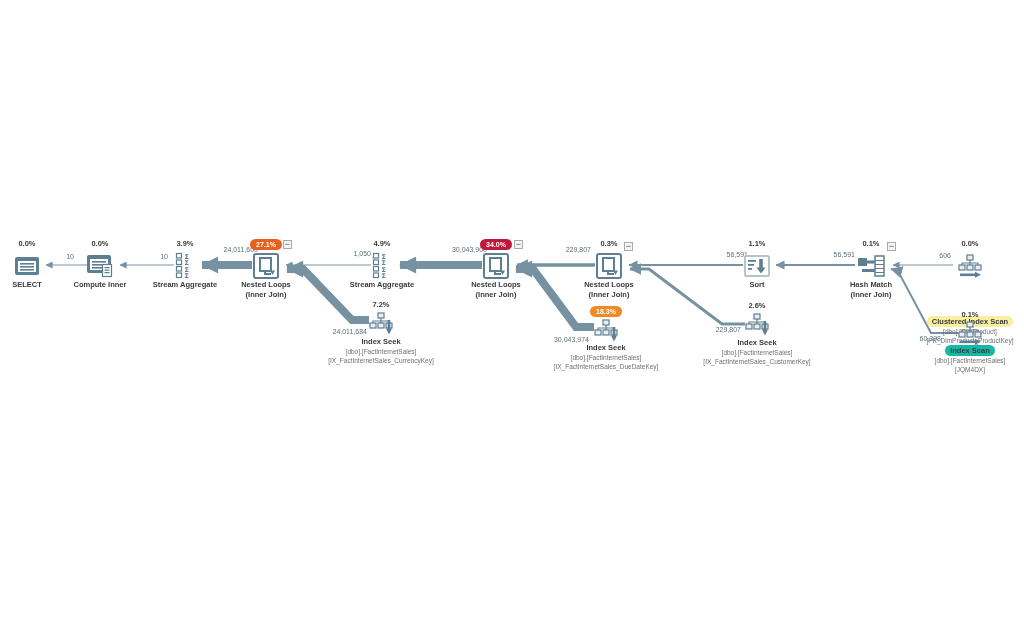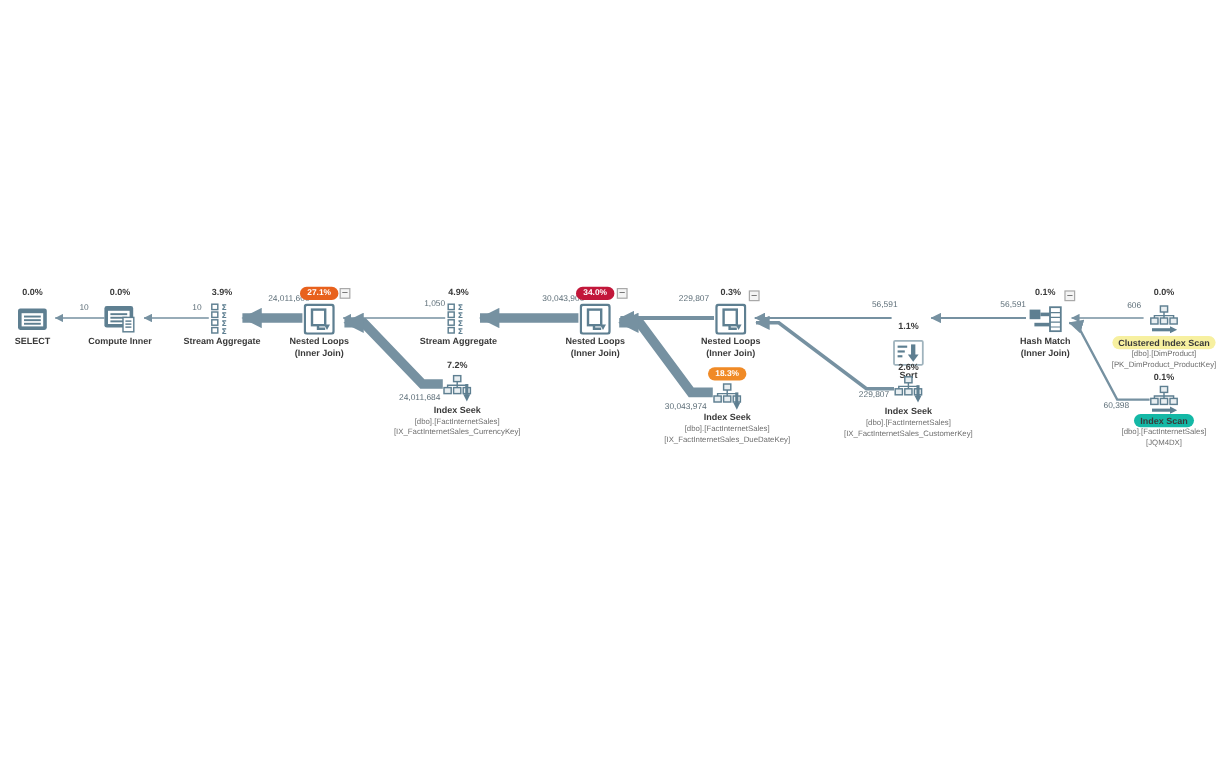--- a/index.html
+++ b/index.html
@@ -205,21 +205,21 @@
         <rect x="1" y="1" width="24" height="24" rx="2" fill="#fff" stroke="#5e7f91" stroke-width="2"></rect>
         <rect x="7" y="5" width="11" height="13" fill="none" stroke="#5e7f91" stroke-width="2"></rect>
         <path d="M12 18 v3 h6" fill="none" stroke="#5e7f91" stroke-width="2"></path>
         <path d="M17 17.5 h5 l-2.5 4.5 z" fill="#5e7f91"></path>
       </svg>
     </div>
   <div class="nlabel">Nested Loops</div>
   <div class="nlabel">(Inner Join)</div>
 </div>
 
-<div class="node" style="left:725px;top:239px;width:64px;margin-top:28px;">
+<div class="node" style="left:725px;top:239px;width:64px;">
   <div class="pct-row">
       <span class="pct">1.1%</span>
     </div>
   <div class="icon-row">
       <svg width="26" height="22" viewBox="0 0 26 22">
         <rect x="1" y="1" width="24" height="20" rx="1" fill="#fff" stroke="#9fb3bd" stroke-width="1.5"></rect>
         <rect x="4" y="5" width="8" height="1.8" fill="#5e7f91"></rect>
         <rect x="4" y="9" width="6" height="1.8" fill="#5e7f91"></rect>
         <rect x="4" y="13" width="4" height="1.8" fill="#5e7f91"></rect>
         <rect x="15.2" y="4" width="3.6" height="9" fill="#5e7f91"></rect>
@@ -259,21 +259,21 @@
           <rect x="10" y="1" width="6" height="5"></rect>
           <rect x="2" y="11" width="6" height="5"></rect>
           <rect x="10" y="11" width="6" height="5"></rect>
           <rect x="18" y="11" width="6" height="5"></rect>
         </g>
         <path d="M13 6 v3 M5 11 v-2 h16 v2 M13 9 v2" fill="none" stroke="#5e7f91" stroke-width="1.2"></path>
         <rect x="3" y="19.5" width="15" height="2.6" fill="#5e7f91"></rect>
         <path d="M18 17.8 l6 3 l-6 3 z" fill="#5e7f91"></path>
       </svg>
     </div>
-  <div class="nlabel hl" style="background: rgb(247, 240, 160);">Clustered Index Scan</div>
+  <div class="nlabel hl" style="background: rgb(247, 240, 160); margin-top: 36px;">Clustered Index Scan</div>
   <div class="sub">[dbo].[DimProduct]</div>
   <div class="sub">[PK_DimProduct_ProductKey]</div>
 </div>
 
 <div class="node" style="left:296px;top:300px;width:170px;">
   <div class="pct-row sm">
       <span class="pct">7.2%</span>
     </div>
   <div class="icon-row sm">
       <svg width="26" height="24" viewBox="0 0 26 24">

